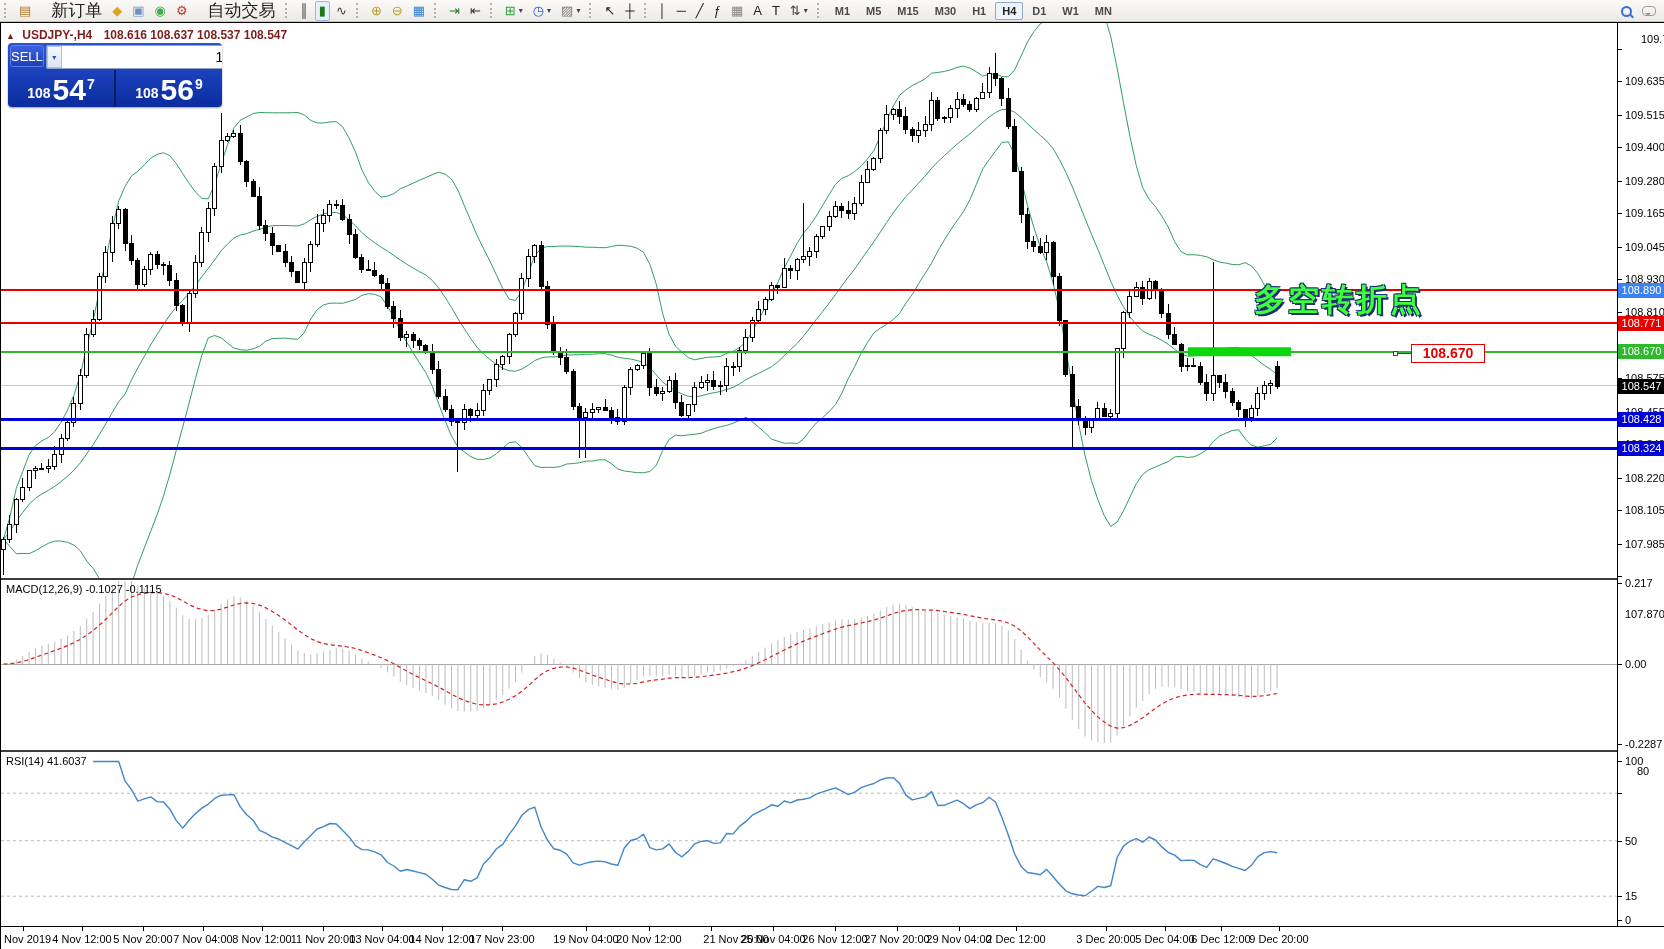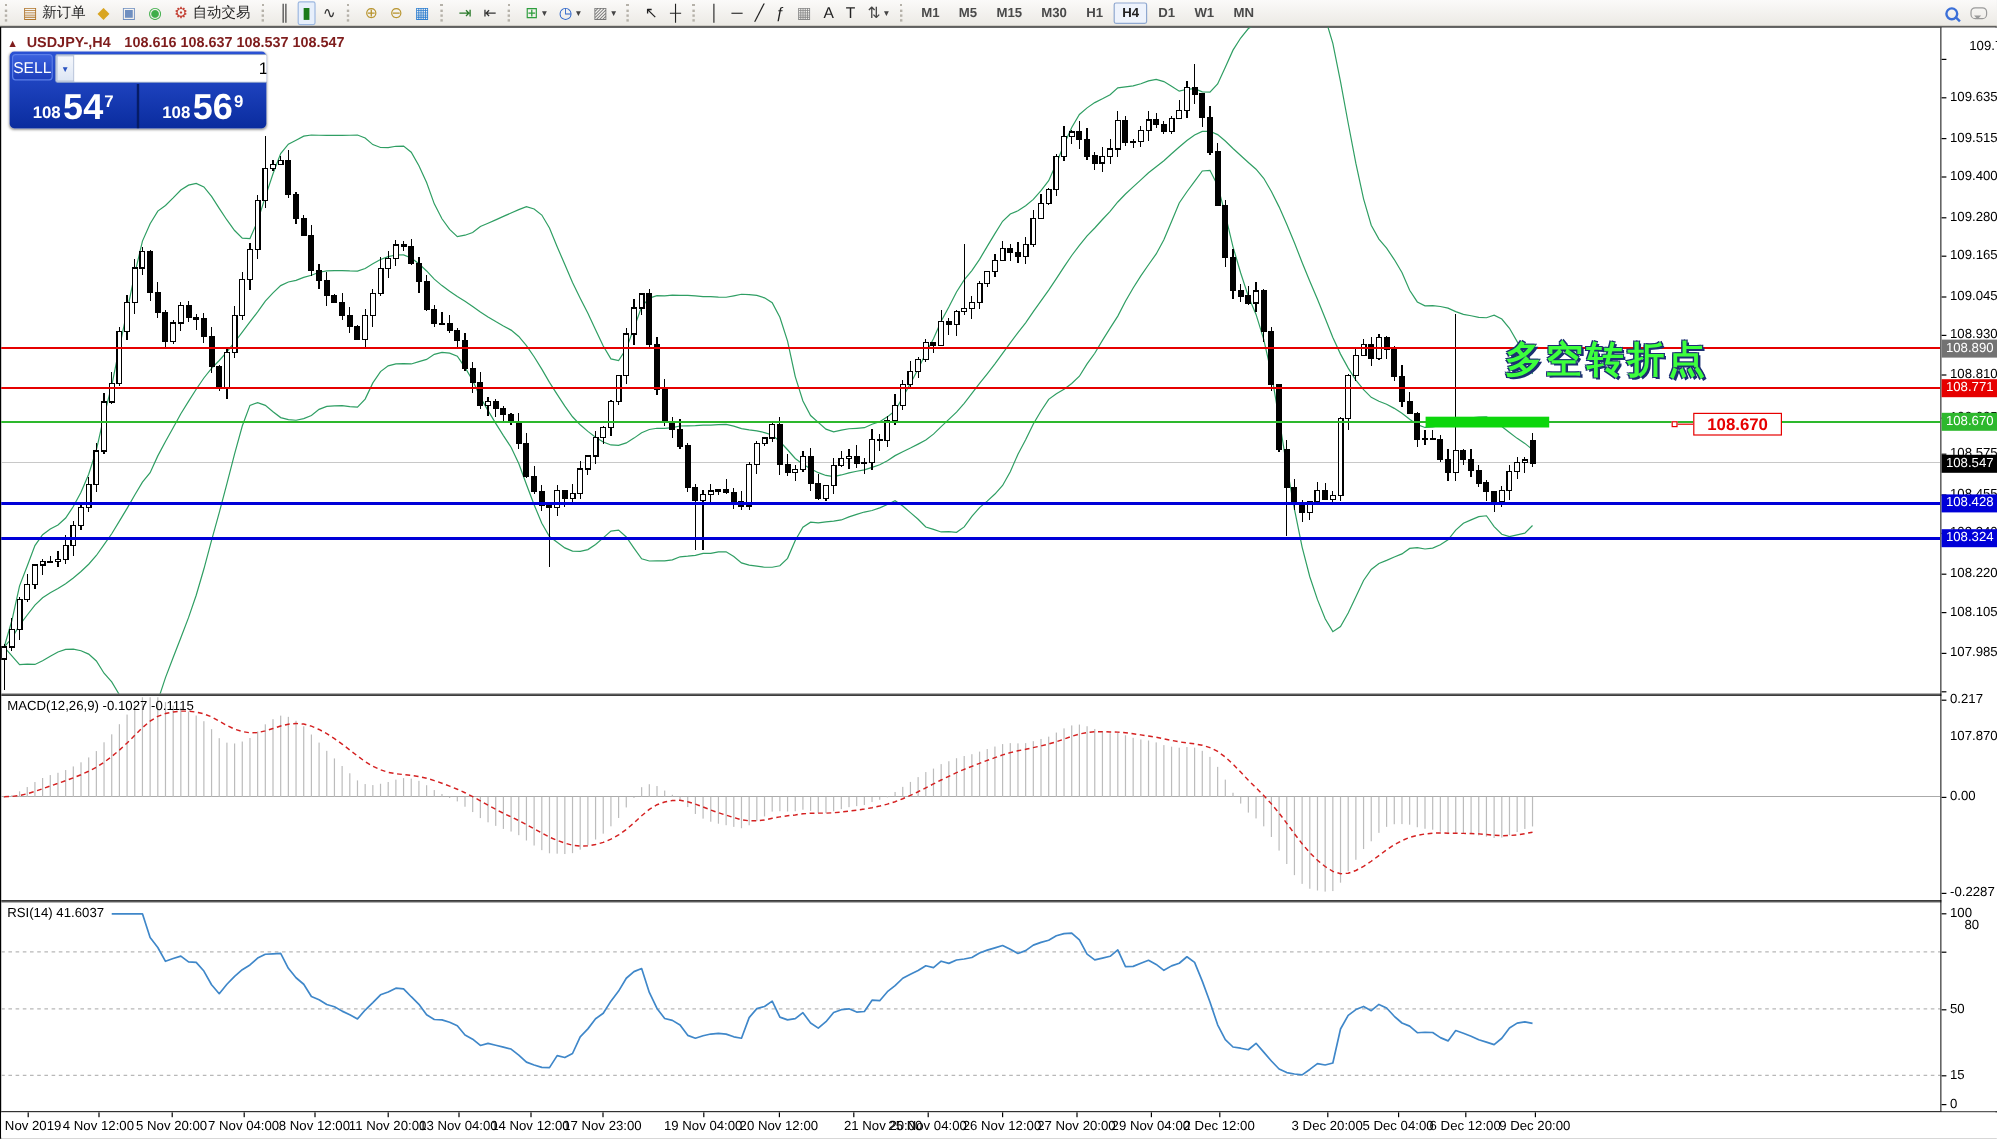--- a/index.html
+++ b/index.html
@@ -8,21 +8,21 @@
 
   
   .toolbar { position:absolute; left:0; top:0; width:1664px; height:22px;
     background:linear-gradient(#fbfaf9,#eceae5); border-bottom:1px solid #c9c5bd;
     display:flex; align-items:center; }
   .grip { width:5px; height:15px; border-left:2px dotted #b5b1a9; margin:0 5px 0 4px; }
   .tbtn { display:flex; align-items:center; height:20px; padding:0 3px; margin:0 1px;
     border:1px solid transparent; border-radius:2px; cursor:default; }
   .tbtn.active { border-color:#9db8e0; background:#e7effb; }
   .tbtn .ic { font-size:13px; line-height:13px; }
-  .tbtn .lbl { font-size:12px; color:#222; margin-left:4px; }
+  .tbtn .lbl { font-size:17px; color:#222; margin-left:20px; }
   .tbtn .caret { font-size:8px; color:#444; margin-left:3px; }
   .tfbtn { font-size:11px; font-weight:bold; color:#4a4a4a; padding:2px 6px; margin:0 1px;
     border:1px solid transparent; border-radius:2px; }
   .tfbtn.active { border-color:#8fa8d0; background:#eef3fc; color:#222; }
   .tb-right { position:absolute; right:8px; top:0; height:22px; display:flex; align-items:center; gap:10px; }
   .magnifier { width:11px; height:11px; border:2px solid #3a6fd8; border-radius:50%; position:relative; }
   .magnifier::after { content:""; position:absolute; width:5px; height:2px; background:#3a6fd8;
     right:-4px; bottom:-2px; transform:rotate(45deg); }
   .chatico { width:14px; height:10px; border:1.5px solid #9a9a9a; border-radius:4px; position:relative; }
   .chatico::after { content:""; position:absolute; left:2px; bottom:-4px; border:3px solid transparent;
@@ -908,21 +908,21 @@
       <div class="tickdash" style="top: 738px;"></div>
       <div class="ticklbl" style="top: 738px;">100</div>
       <div class="tickdash" style="top: 770px;"></div>
       <div class="ticklbl" style="top: 748px; padding-left: 12px;">80</div>
       <div class="tickdash" style="top: 818px;"></div>
       <div class="ticklbl" style="top: 818px;">50</div>
       <div class="tickdash" style="top: 873px;"></div>
       <div class="ticklbl" style="top: 873px;">15</div>
       <div class="tickdash" style="top: 897px;"></div>
       <div class="ticklbl" style="top: 897px;">0</div>
-      <div class="tag" style="top: 259.573px; background: #737373;">108.890</div>
+      <div class="tag" style="top: 259.573px; background: #3b82f6;">108.890</div>
       <div class="tag" style="top: 292.931px; background: rgb(230, 0, 0);">108.771</div>
       <div class="tag" style="top: 321.243px; background: rgb(45, 184, 45);">108.670</div>
       <div class="tag" style="top: 355.723px; background: rgb(0, 0, 0);">108.547</div>
       <div class="tag" style="top: 389.081px; background: rgb(0, 0, 216);">108.428</div>
       <div class="tag" style="top: 418.234px; background: rgb(0, 0, 216);">108.324</div>
     </div>
   <div class="time-axis">
       <div class="ttick" style="left: 22px;"></div>
       <div class="tlbl" style="left: 22px;">1 Nov 2019</div>
       <div class="ttick" style="left: 81px;"></div>

